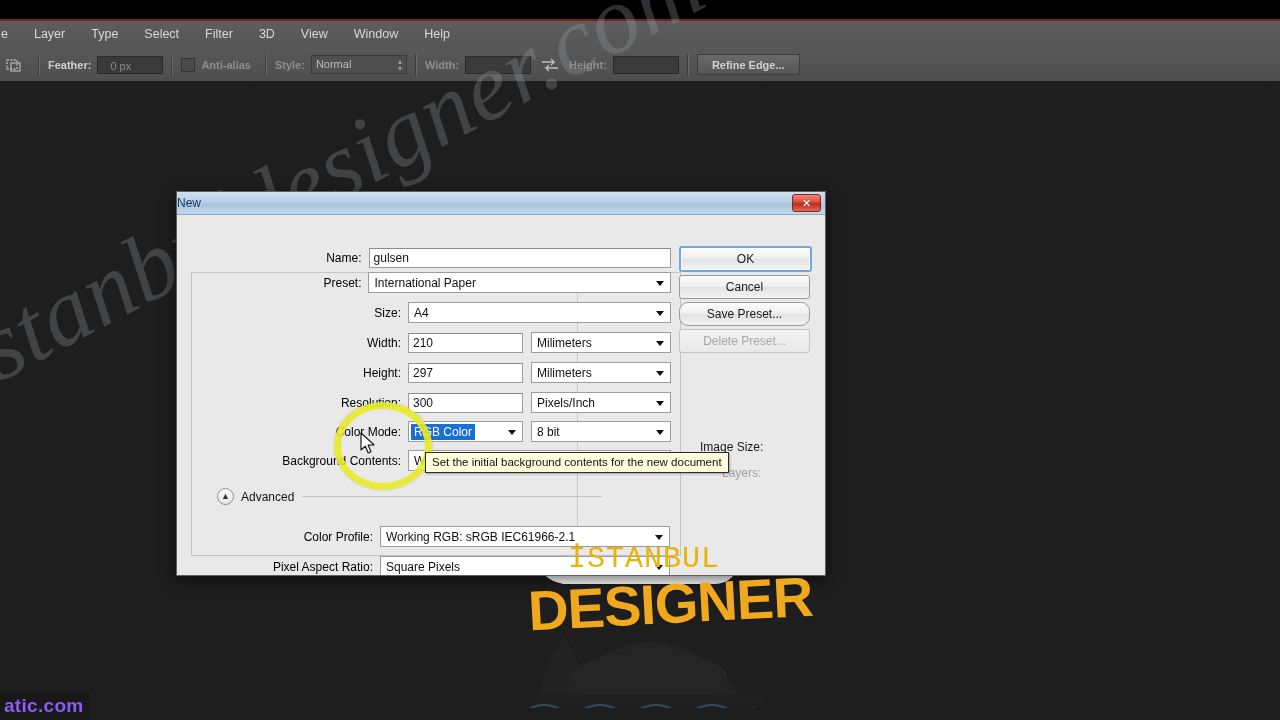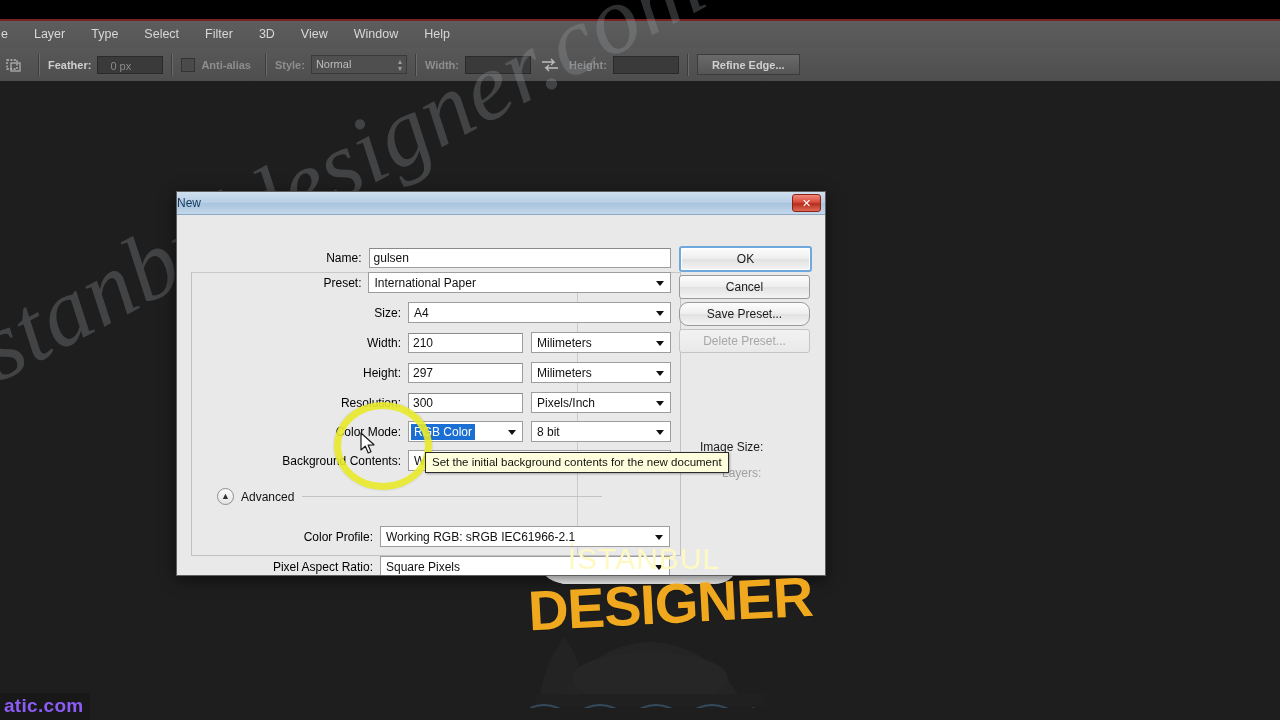--- a/index.html
+++ b/index.html
@@ -48,21 +48,21 @@
     white-space:nowrap;letter-spacing:1px;pointer-events:none;}
   #wm-bottomleft{position:absolute;left:0;bottom:0;
     font-size:19px;font-weight:bold;color:#8b5cf6;
     background:rgba(20,20,20,.55);padding:2px 6px 3px 4px;letter-spacing:.3px;}
 
   
   #logo{position:absolute;left:520px;top:520px;width:260px;height:200px;pointer-events:none;}
   #cloud{position:absolute;left:20px;top:2px;width:200px;height:62px;}
   #cloud .b{position:absolute;background:#fff;border-radius:50%;}
   #logo-istanbul{position:absolute;left:44px;top:22px;width:160px;text-align:center;
-    font-family:Liberation Sans, sans-serif;font-size:30px;color:#fef9c3;
+    font-family:Liberation Mono, monospace;font-size:30px;color:#eab308;
     letter-spacing:1px;z-index:3;}
   #logo-designer{position:absolute;left:8px;top:52px;width:248px;text-align:center;
     font-family:"Liberation Sans","DejaVu Sans",sans-serif;font-weight:bold;
     font-size:56px;color:#f0a81e;letter-spacing:-1px;z-index:4;
     transform:rotate(-3deg);text-shadow:0 1px 0 rgba(0,0,0,.2);}
   #skyline{position:absolute;left:10px;top:88px;width:240px;height:100px;z-index:2;}
 
   
   #dialog{position:absolute;left:176px;top:191px;width:648px;height:383px;
     background:#e8e8e8;border:1px solid #5f5f5f;

